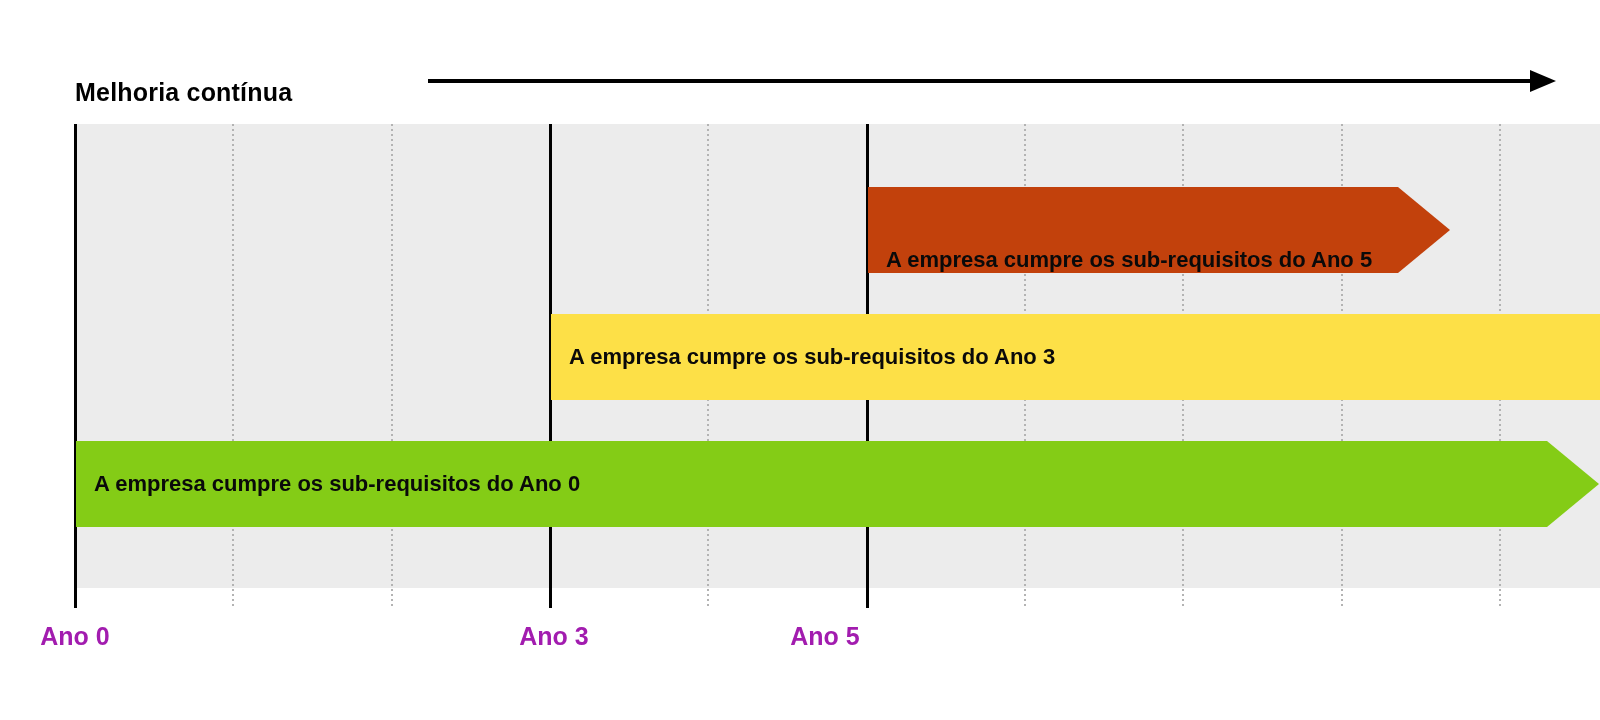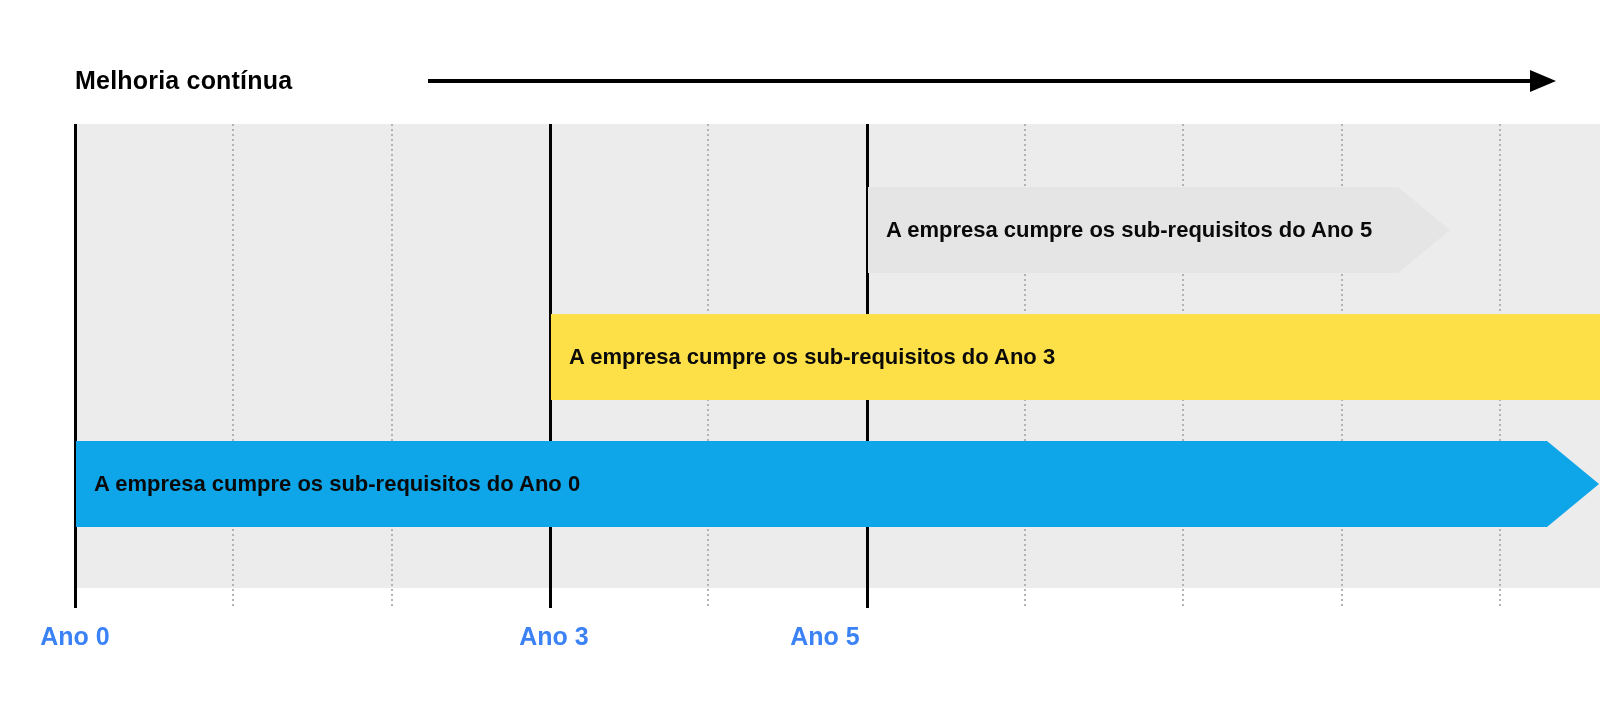--- a/index.html
+++ b/index.html
@@ -7,21 +7,21 @@
     position: relative;
     width: 1600px;
     height: 720px;
     background: #ffffff;
     overflow: hidden;
     font-family: "Liberation Sans", sans-serif;
   }
   .title {
     position: absolute;
     left: 75px;
-    top: 66px;
+    top: 78px;
     font-size: 25px;
     font-weight: bold;
     color: #000000;
     letter-spacing: 0.2px;
     white-space: nowrap;
   }
   .improve-arrow {
     position: absolute;
     left: 428px;
     top: 63px;
@@ -61,21 +61,21 @@
     font-weight: bold;
     color: #0a0a0a;
     white-space: nowrap;
   }
   .axis-label {
     position: absolute;
     top: 622px;
     transform: translateX(-50%);
     font-size: 25px;
     font-weight: bold;
-    color: #3b82f6;
+    color: #a21caf;
     white-space: nowrap;
   }
 </style>
 </head>
 <body>
 
 <div class="stage">
 
   <div class="title">Melhoria contínua</div>
 
@@ -91,29 +91,29 @@
   <div class="grid dotted" style="left:707px"></div>
   <div class="grid dotted" style="left:1024px"></div>
   <div class="grid dotted" style="left:1182px"></div>
   <div class="grid dotted" style="left:1341px"></div>
   <div class="grid dotted" style="left:1499px"></div>
 
   <div class="grid solid" style="left:74px"></div>
   <div class="grid solid" style="left:549px"></div>
   <div class="grid solid" style="left:866px"></div>
 
-  <div class="bar" style="left: 868px; top: 187px; width: 582px; background-color: #e5e5e5;">
+  <div class="bar" style="left: 868px; top: 187px; width: 582px; background-color: #c2410c; align-items: flex-end;">
     <span class="bar-label">A empresa cumpre os sub-requisitos do Ano 5</span>
   </div>
 
   <div class="bar" style="left: 551px; top: 314px; width: 1184px; background-color: #fde047;">
     <span class="bar-label">A empresa cumpre os sub-requisitos do Ano 3</span>
   </div>
 
-  <div class="bar" style="left: 76px; top: 441px; width: 1523px; background-color: #0ea5e9;">
+  <div class="bar" style="left: 76px; top: 441px; width: 1523px; background-color: #84cc16;">
     <span class="bar-label">A empresa cumpre os sub-requisitos do Ano 0</span>
   </div>
 
   <div class="axis-label" style="left:75px">Ano 0</div>
   <div class="axis-label" style="left:554px">Ano 3</div>
   <div class="axis-label" style="left:825px">Ano 5</div>
 
 </div>
 
 </body></html>

